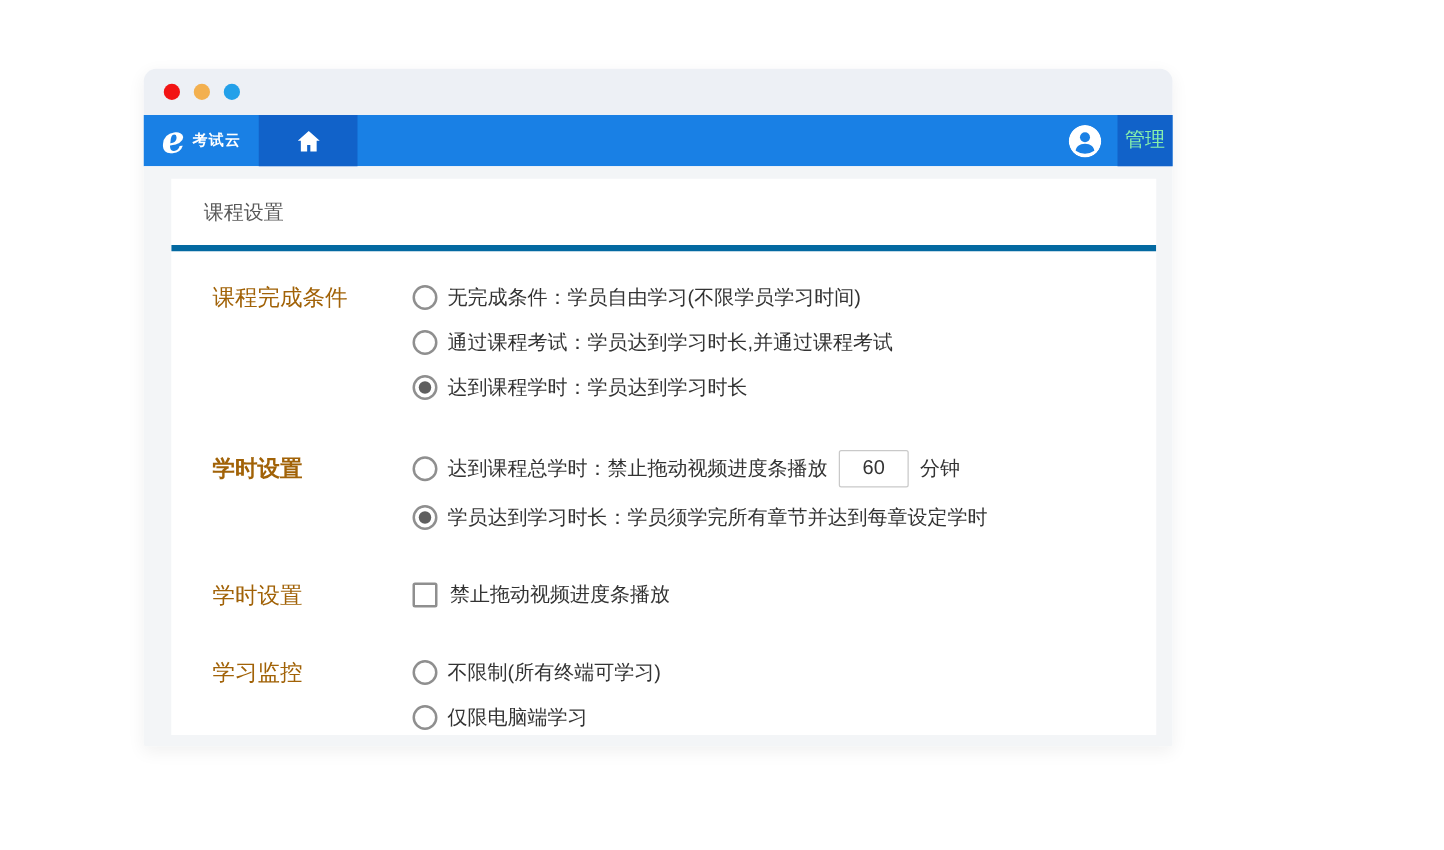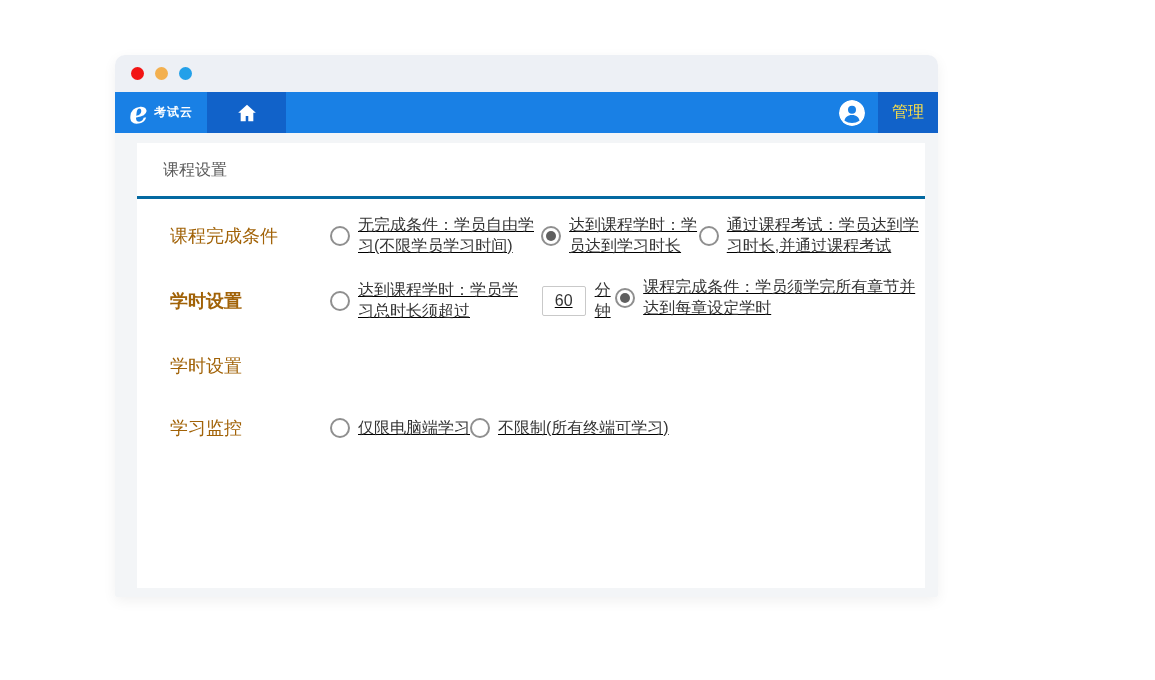--- a/index.html
+++ b/index.html
@@ -21,46 +21,46 @@
   .appbar { height:41px; background:#1980e5; display:flex; align-items:stretch; }
   .brand { display:flex; align-items:center; padding:0 14px 0 14px; }
   .logo-e { color:#ffffff; font-family:"DejaVu Serif","Liberation Serif",serif;
     font-style:italic; font-weight:bold; font-size:30px; line-height:30px;
     margin-right:6px; transform:rotate(-6deg); display:inline-block; }
   .brand-name { color:#ffffff; font-size:12px; font-weight:bold; letter-spacing:1px; }
   .nav-tab { background:#1162c9; display:flex; align-items:center; justify-content:center; }
   .nav-home { width:79px; }
   .spacer { flex:1; }
   .avatar { align-self:center; width:26px; height:26px; margin-right:13px; border-radius:50%; }
-  .nav-admin { width:60px; color:#fde047; font-size:16px;font-family:Liberation Serif, serif; }
+  .nav-admin { width:44px; color:#86efac; font-size:16px;font-family:Liberation Serif, serif; }
 
   
   .page-body { background:#f3f5f7; height:464px; padding:10px 13px 9px 22px;
     border-radius:0 0 2px 2px; }
   .card { background:#ffffff; height:445px; overflow:hidden; }
   .card-title { font-size:16px; color:#595959; padding:17px 0 15px 26px;
-    border-bottom:3px solid #0369a1; }
+    border-bottom:5px solid #0369a1; }
 
   .form { padding:19px 0 0 33px; }
   .group { display:flex; margin-bottom:26px; }
   .group-label { width:160px; font-size:18px; color:#a16207; line-height:36px; flex:none; }
   .group-label.tall { line-height:42px;font-weight:bold; }
-  .options { display:flex; flex-direction:row;text-decoration:underline; }
+  .options { display:flex; flex-direction:column; }
   .option { display:flex; align-items:center; height:36px; font-size:16px;
     color:#333333; cursor:pointer; }
   .option.tall { height:42px; }
 
   .radio { width:20px; height:20px; border:2px solid #8f8f8f; border-radius:50%;
     background:#ffffff; margin-right:8px; flex:none; position:relative; }
   .radio.selected::after { content:""; position:absolute; left:50%; top:50%;
     width:10px; height:10px; margin:-5px 0 0 -5px; border-radius:50%; background:#5f5f5f; }
   .checkbox { width:20px; height:20px; border:2px solid #8f8f8f; border-radius:2px;
     background:#ffffff; margin-right:10px; flex:none; }
 
-  .minutes-input { width:44px; height:30px; border:1px solid #c9c9c9; border-radius:2px;
+  .minutes-input { width:56px; height:30px; border:1px solid #c9c9c9; border-radius:2px;
     margin:0 9px; text-align:center; font-size:16px; color:#333333;
     font-family:"Liberation Sans","DejaVu Sans",sans-serif; outline:none; }
 </style>
 </head>
 <body>
 
 <div class="browser-window">
 
   <div class="titlebar">
     <span class="dot dot-red"></span>
@@ -96,60 +96,66 @@
       <div class="form">
 
         <div class="group">
           <div class="group-label">课程完成条件</div>
           <div class="options">
             <label class="option">
               <span class="radio"></span>
               <span>无完成条件：学员自由学习(不限学员学习时间)</span>
             </label>
             <label class="option">
+              <span class="radio"></span>
+              <span>通过课程考试：学员达到学习时长,并通过课程考试</span>
+            </label>
+            <label class="option">
               <span class="radio selected"></span>
               <span>达到课程学时：学员达到学习时长</span>
-            </label>
-            <label class="option">
-              <span class="radio"></span>
-              <span>通过课程考试：学员达到学习时长,并通过课程考试</span>
             </label>
           </div>
         </div>
 
         <div class="group">
           <div class="group-label tall">学时设置</div>
           <div class="options">
             <label class="option tall">
               <span class="radio"></span>
-              <span>达到课程学时：学员学习总时长须超过</span>
+              <span>达到课程总学时：禁止拖动视频进度条播放</span>
               <input class="minutes-input" type="text" value="60" style="">
               <span>分钟</span>
             </label>
             <label class="option">
               <span class="radio selected"></span>
-              <span>课程完成条件：学员须学完所有章节并达到每章设定学时</span>
+              <span>学员达到学习时长：学员须学完所有章节并达到每章设定学时</span>
             </label>
           </div>
         </div>
 
         <div class="group">
           <div class="group-label">学时设置</div>
+          <div class="options">
+            <label class="option">
+              <span class="checkbox"></span>
+              <span>禁止拖动视频进度条播放</span>
+            </label>
+          </div>
         </div>
 
         <div class="group">
           <div class="group-label">学习监控</div>
           <div class="options">
             <label class="option">
               <span class="radio"></span>
-              <span>仅限电脑端学习</span>
+              <span>不限制(所有终端可学习)</span>
             </label>
             <label class="option">
               <span class="radio"></span>
-              <span>不限制(所有终端可学习)</span>
+              <span>仅限电脑端学习</span>
             </label>
           </div>
         </div>
 
       </div>
     </div>
   </div>
 
 </div>
 

